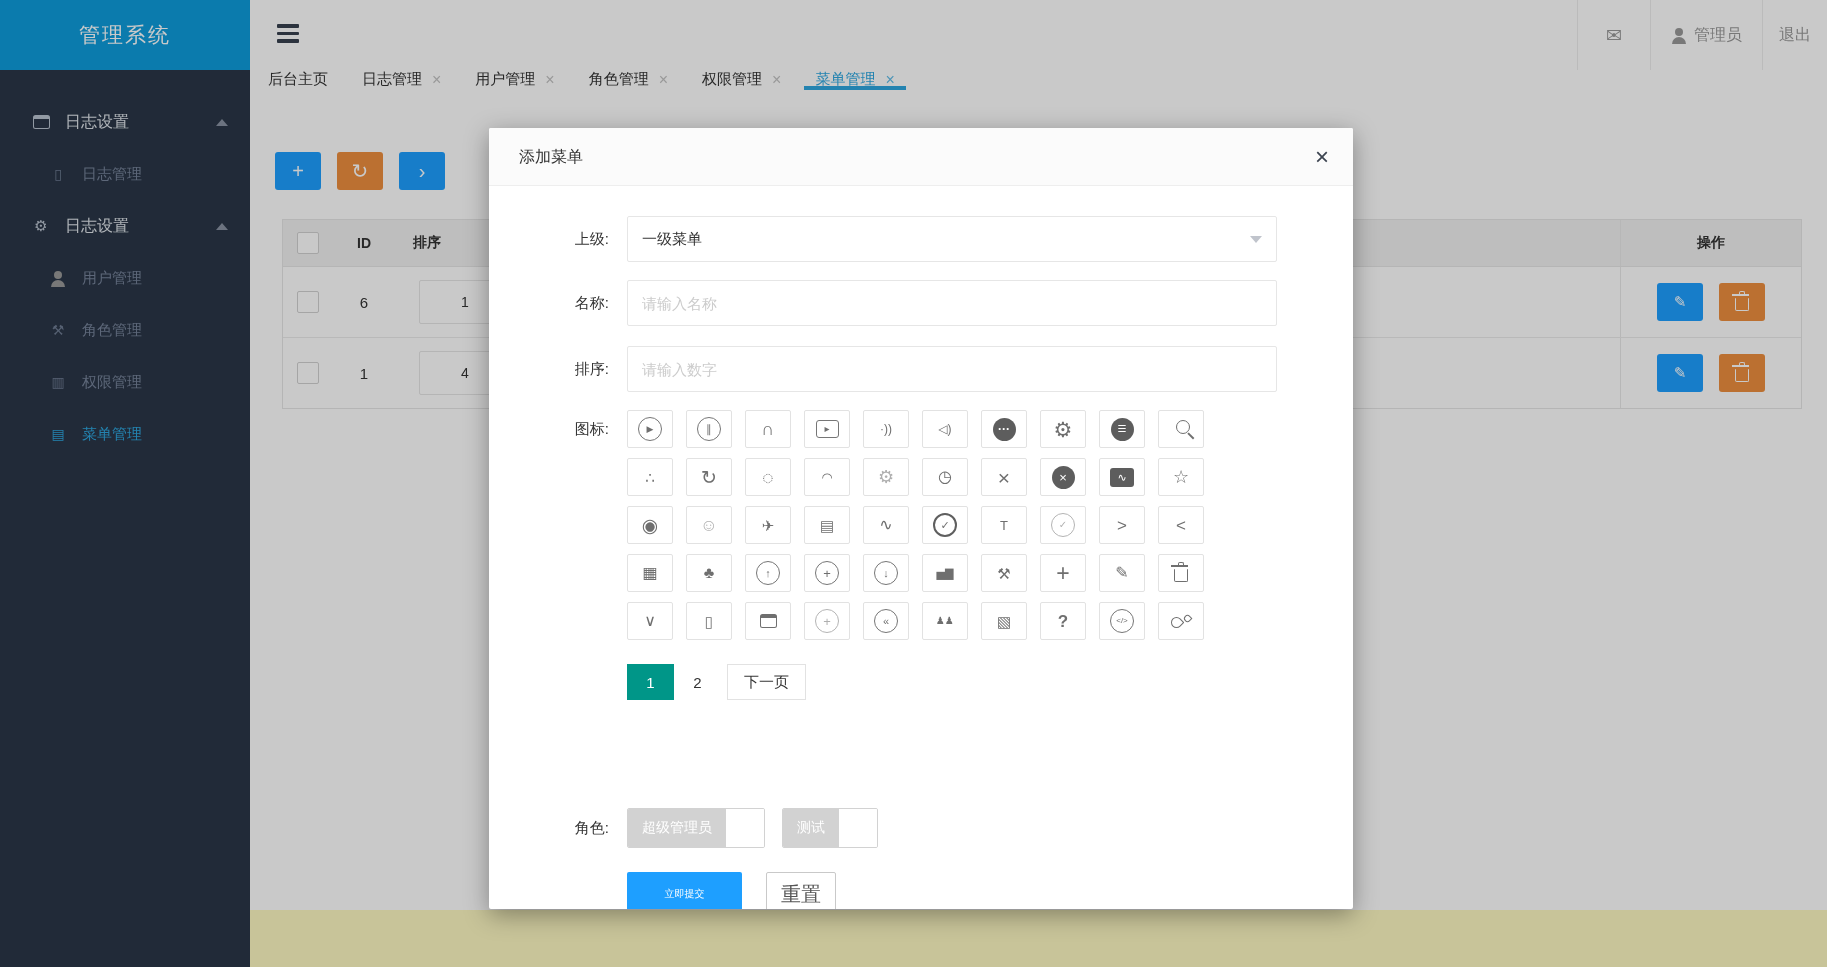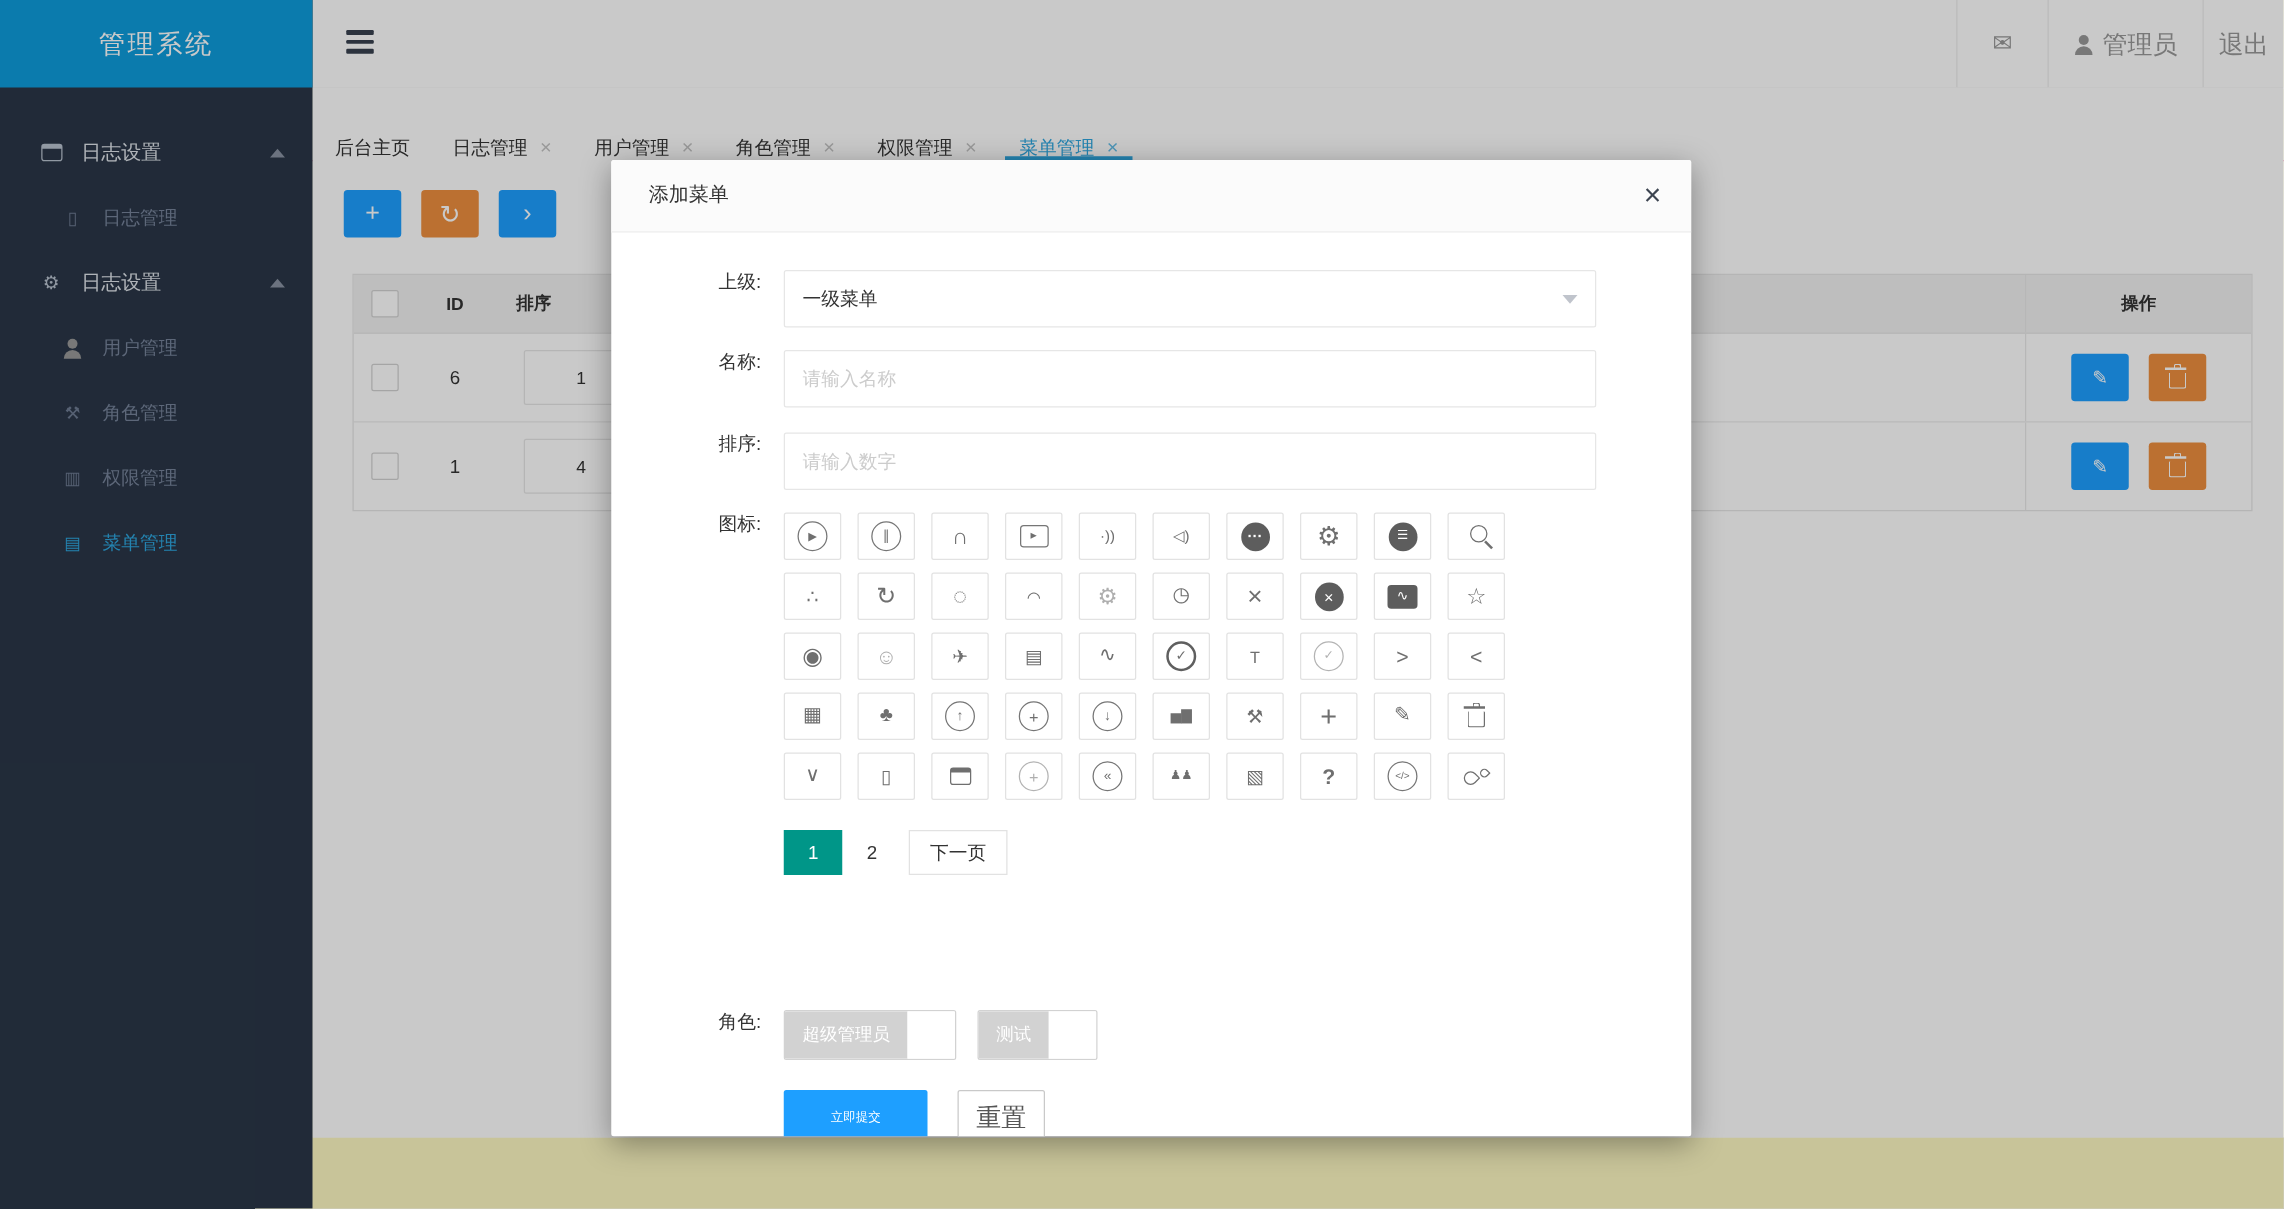--- a/index.html
+++ b/index.html
@@ -19,30 +19,30 @@
   .tri-up{position:absolute;right:22px;width:0;height:0;border-left:6px solid transparent;border-right:6px solid transparent;border-bottom:7px solid #8a93a3;}
 
   
   .main{position:absolute;left:250px;top:0;right:0;height:910px;background:#fff;}
 
   
   .topbar{position:absolute;left:0;right:0;top:0;height:70px;background:#fff;border-bottom:1px solid #ececec;}
   .burger{position:absolute;left:27px;top:24px;cursor:pointer;}
   .burger i{display:block;width:22px;height:3.5px;background:#39414f;margin-bottom:4px;border-radius:1px;}
   .top-right{position:absolute;right:0;top:0;height:70px;display:flex;}
-  .top-item{height:70px;display:flex;align-items:center;justify-content:center;border-left:1px solid #ededed;color:#999;font-size:20px;cursor:pointer;gap:7px;}
+  .top-item{height:70px;display:flex;align-items:center;justify-content:center;border-left:1px solid #ededed;color:#999;font-size:16px;cursor:pointer;gap:7px;}
   .top-item.mail{width:72px;font-size:19px;}
   .top-item.user{padding:0 20px;}
   .top-item.logout{width:64px;}
   .ic-user{position:relative;width:16px;height:17px;color:#999;}
   .ic-user::before{content:"";position:absolute;left:4px;top:1px;width:8px;height:8px;border-radius:50%;background:currentColor;}
   .ic-user::after{content:"";position:absolute;left:1px;top:10px;width:14px;height:7px;border-radius:7px 7px 0 0;background:currentColor;}
 
   
-  .tabbar{position:absolute;left:0;right:0;top:70px;height:58px;background:#fff;border-bottom:1px solid #be185d;display:flex;align-items:flex-end;padding-left:1px;}
+  .tabbar{position:absolute;left:0;right:0;top:70px;height:58px;background:#fff;border-bottom:1px solid #be185d;display:flex;align-items:flex-start;padding-left:1px;}
   .tab{display:flex;align-items:center;padding:0 17px;font-size:15px;color:#333;position:relative;cursor:pointer;white-space:nowrap;}
   .tab-close{color:#c2c2c2;font-size:16px;margin-left:10px;}
   .tab.active{color:var(--cyan,#2EA7E0);}
   .tab.active .tab-close{color:var(--cyan,#2EA7E0);opacity:.75;}
   .tab.active::after{content:"";position:absolute;left:6px;right:6px;bottom:-1px;height:4px;background:var(--cyan,#2EA7E0);}
 
   
   .content{position:absolute;left:0;right:0;top:128px;bottom:0;background:#fff;}
   .table-toolbar{position:absolute;left:25px;top:24px;display:flex;gap:16px;}
   .tbtn{width:46px;height:38px;border-radius:3px;color:#fff;font-size:20px;display:flex;align-items:center;justify-content:center;cursor:pointer;}
@@ -67,21 +67,21 @@
   .rbtn.orange{background:var(--orange,#ED8F3F);}
   .rbtn .g{font-size:15px;}
 
   
   .dim{position:absolute;inset:0;background:rgba(0,0,0,0.21);z-index:40;}
 
   
   .modal{position:absolute;left:489px;top:128px;width:864px;height:781px;background:#fff;z-index:50;border-radius:2px;box-shadow:0 6px 24px rgba(0,0,0,.35);overflow:hidden;}
   .modal-header{height:57px;background:#fbfbfb;border-bottom:1px solid #eee;line-height:57px;padding-left:30px;font-size:16px;color:#333;}
   .modal-close{position:absolute;right:24px;top:0;line-height:57px;font-size:24px;color:#3c4450;cursor:pointer;}
-  .mrow{position:absolute;left:20px;display:flex;align-items:flex-start;height:46px;}
+  .mrow{position:absolute;left:20px;display:flex;align-items:center;height:46px;}
   .flabel{width:100px;text-align:right;margin-right:18px;font-size:15px;color:#333;}
   .r-parent{top:88px;} .r-name{top:152px;} .r-sort{top:218px;}
   .r-iconlabel{top:282px;height:38px;}
   .r-url{top:610px;} .r-roles{top:680px;height:40px;}
   .txt{width:650px;height:46px;border:1px solid #e6e6e6;border-radius:2px;padding:0 14px;font-size:15px;color:#333;box-sizing:border-box;outline:none;font-family:inherit;}
   .txt::placeholder{color:#ccc;}
   .select{width:650px;height:46px;border:1px solid #e6e6e6;border-radius:2px;display:flex;align-items:center;justify-content:space-between;padding:0 14px;font-size:15px;color:#333;box-sizing:border-box;cursor:pointer;}
   .tri-down{width:0;height:0;border-left:6px solid transparent;border-right:6px solid transparent;border-top:7px solid #c0c4cc;}
   .icon-grid{position:absolute;left:138px;top:282px;width:592px;display:flex;flex-wrap:wrap;column-gap:13px;row-gap:10px;}
   .icon-btn{width:46px;height:38px;border:1px solid #e2e2e2;border-radius:2px;background:#fff;display:flex;align-items:center;justify-content:center;color:#6f6f6f;box-sizing:border-box;cursor:pointer;}

